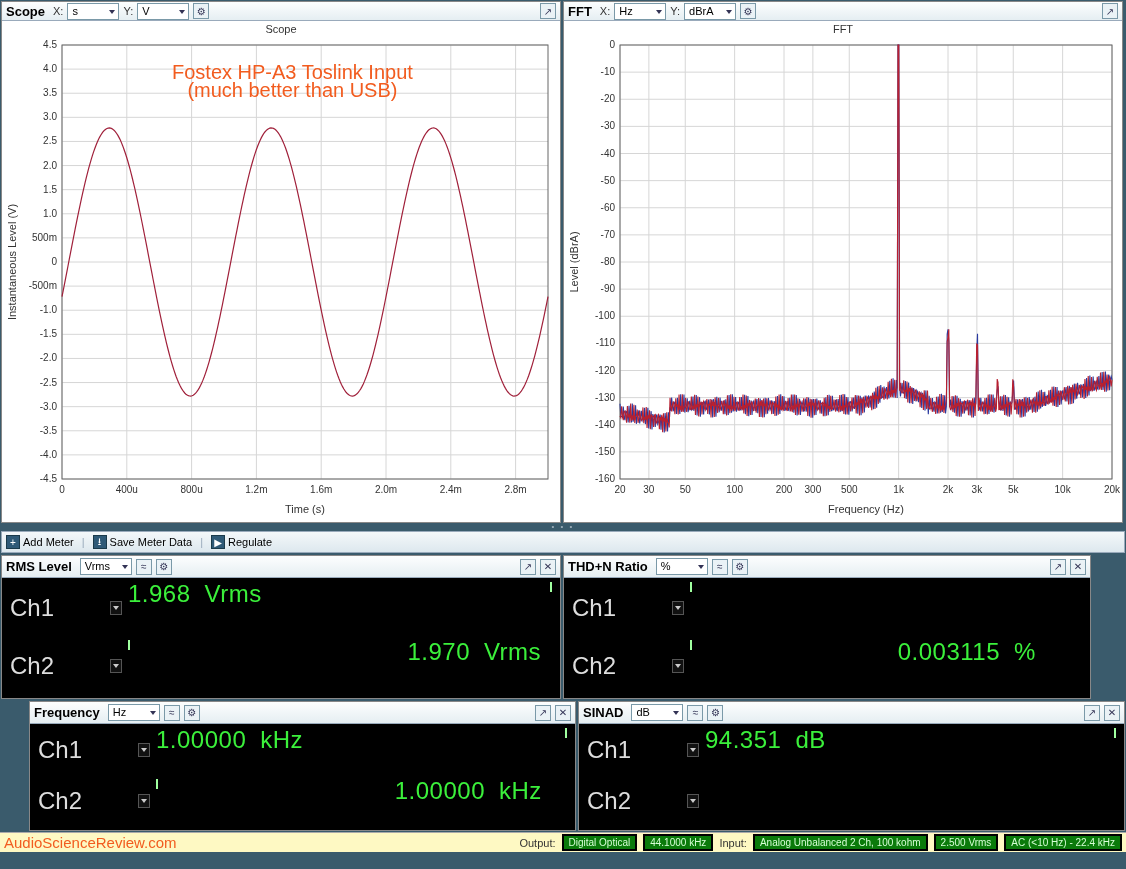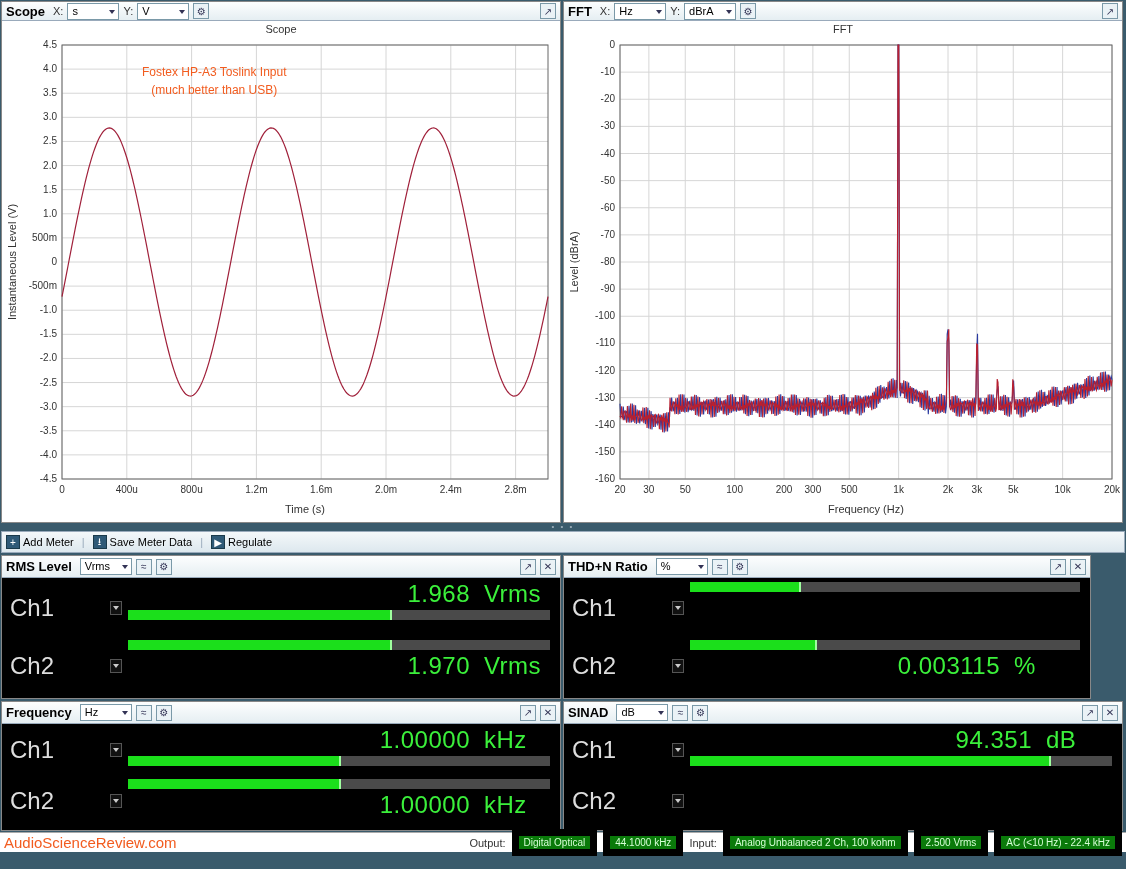--- a/index.html
+++ b/index.html
@@ -8,45 +8,45 @@
 .panel { background: #7dd3fc; border: 1px solid #888; margin: 1px; display: flex; flex-direction: column; }
 .panel-header { background: linear-gradient(#fdfefe,#e5eef2); border-bottom: 1px solid #9ab; display: flex; align-items: center; height: 22px; padding: 0 4px; gap: 4px; font-size: 11px; }
 .panel-header .title { font-weight: bold; font-size: 13px; margin-right: 4px; }
 .spacer { flex: 1; }
 .hbtn { width: 16px; height: 16px; border: 1px solid #7a99a8; background: #eaf2f6; display: inline-flex; align-items: center; justify-content: center; font-size: 10px; color: #335; cursor: pointer; }
 .dd { border: 1px solid #7a99a8; background: #fff; height: 17px; min-width: 52px; padding: 0 14px 0 4px; position: relative; font-size: 11px; line-height: 15px; cursor: pointer; }
 .dd::after { content: ""; position: absolute; right: 3px; top: 6px; border-left: 3px solid transparent; border-right: 3px solid transparent; border-top: 4px solid #335; }
 .lbl { color: #333; }
 .chart-area { flex: 1; position: relative; background: #fff; }
 .chart-title { position: absolute; top: 2px; left: 0; right: 0; text-align: center; font-size: 11px; color: #333; }
-.annot { color: #f25c1f; font-size: 12px; line-height: 18px; text-align: center; }
+.annot { color: #f25c1f; font-size: 20px; line-height: 18px; text-align: center; margin-left: 30px; }
 .axis-label { font-size: 11px; fill: #333; }
 .tick { font-size: 10px; fill: #333; }
 .grid line { stroke: #d6d6d6; stroke-width: 1; }
 .curve-red { stroke: #a0203a; fill: none; stroke-width: 1.2; }
 .curve-blue { stroke: #2a3aa0; fill: none; stroke-width: 1.1; }
 .curve-red2 { stroke: #b82030; fill: none; stroke-width: 1.1; }
 .meter-toolbar { background: linear-gradient(#f4f8fa,#dde8ee); height: 22px; display: flex; align-items: center; padding: 0 4px; gap: 8px; font-size: 11px; border: 1px solid #9ab; margin: 1px; }
 .tb-btn { display: inline-flex; align-items: center; gap: 3px; cursor: pointer; }
 .tb-icon { width: 14px; height: 14px; background: #2f5a77; color: #fff; display: inline-flex; align-items: center; justify-content: center; font-size: 10px; border: 1px solid #1a3a4a; }
 .meter-panel { background: #000; flex: 1; display: flex; flex-direction: column; padding: 2px 4px; gap: 2px; }
 .meter-row { display: flex; align-items: center; height: 48%; }
 .ch-label { color: #ddd; font-size: 24px; width: 104px; padding-left: 4px; }
 .ch-dd { width: 12px; height: 14px; border: 1px solid #555; background: #111; position: relative; margin-right: 6px; cursor: pointer; }
 .ch-dd::after { content: ""; position: absolute; left: 2px; top: 4px; border-left: 3px solid transparent; border-right: 3px solid transparent; border-top: 4px solid #ccc; }
-.meter-body { flex: 1; display: flex; flex-direction: column; justify-content: flex-start; height: 100%; }
+.meter-body { flex: 1; display: flex; justify-content: space-between; height: 100%; }
 .meter-val { color: #3bf03b; font-size: 24px; text-align: right; padding-right: 8px; font-family: Arial, sans-serif; letter-spacing: 0.5px; }
 .meter-val .unit { display: inline-block; min-width: 64px; text-align: left; margin-left: 14px; }
 .bar-track { height: 10px; background: #4a4a4a; margin: 2px 6px 2px 0; position: relative; }
 .bar-fill { position: absolute; left: 0; top: 0; bottom: 0; background: #1bdf1b; }
 .bar-fill::after { content: ""; position: absolute; top: 0; bottom: 0; right: -2px; width: 2px; background: #9fff9f; }
-.statusbar { background: #ffffff; height: 20px; display: flex; align-items: center; font-size: 11px; padding: 0 4px; gap: 6px; border-top: 1px solid #aaa; }
+.statusbar { background: #fef9c3; height: 20px; display: flex; align-items: center; font-size: 11px; padding: 0 4px; gap: 6px; border-top: 1px solid #aaa; }
 .asr { color: #f25c1f; font-size: 15px; font-family: Arial; }
 .sb-lbl { color: #333; }
-.sb-badge { background: #0a7a0a; color: #d6ffd6; padding: 1px 5px; border: 7px solid #000000; font-size: 10px; }
+.sb-badge { background: #0a7a0a; color: #d6ffd6; padding: 1px 5px; border: 2px solid #000000; font-size: 10px; }
 .drag-splitter { height: 6px; background: #3a5b6c; text-align: center; color: #9badb8; font-size: 8px; line-height: 6px; letter-spacing: 2px; }
 </style>
 </head>
 <body>
 
 <div class="row" style="height:524px;">
 
   <div class="panel" style="width:560px;">
     <div class="panel-header">
       <span class="title">Scope</span>
@@ -295,21 +295,21 @@
           <div class="bar-track">
               <div class="bar-fill" style="width:32%"></div>
             </div>
           <div class="meter-val"><span>0.003115</span><span class="unit">%</span></div>
         </div>
       </div>
     </div>
   </div>
 </div>
 
-<div class="row" style="height:132px;">
+<div class="row" style="height:132px;padding-left:28px;">
   <div class="panel" style="width:560px;">
     <div class="panel-header">
       <span class="title">Frequency</span>
       <span class="dd">Hz</span>
       <span class="hbtn">≈</span>
       <span class="hbtn">⚙</span>
       <span class="spacer"></span>
       <span class="hbtn">↗</span>
       <span class="hbtn">✕</span>
     </div>

